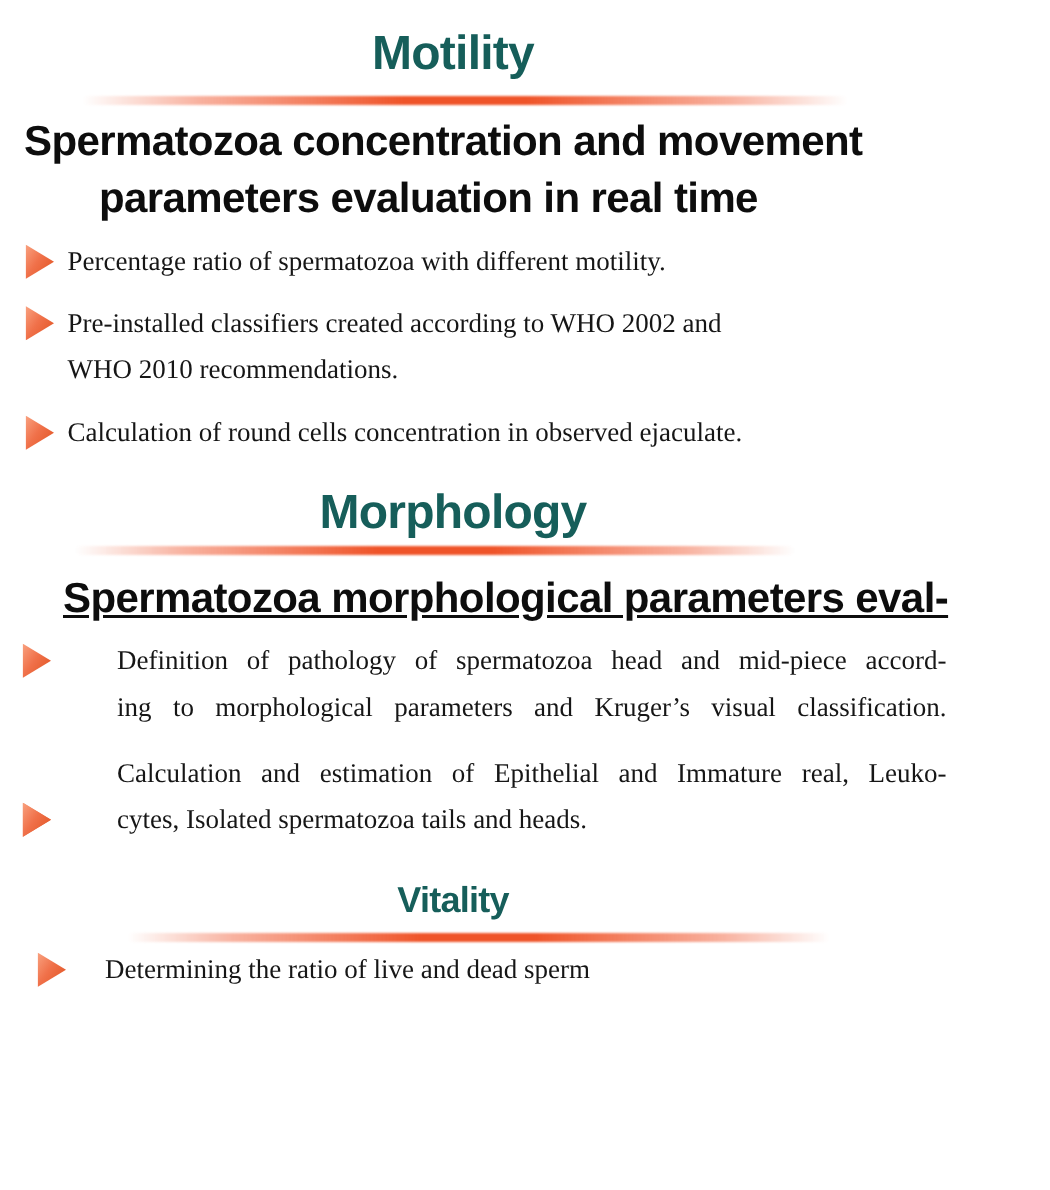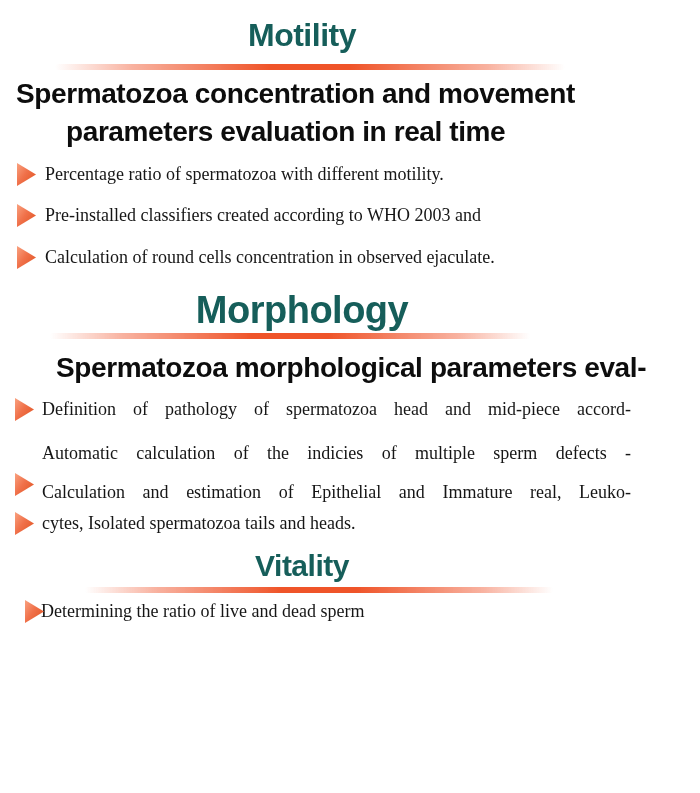--- a/index.html
+++ b/index.html
@@ -9,50 +9,50 @@
     font-family:"Liberation Serif", serif;
   }
   
   .sec-title{
     margin:0; width:604px; text-align:center;
     font-family:"Liberation Sans", sans-serif;
     font-weight:700; letter-spacing:-0.5px;
     color:var(--teal,#165E5A);
   }
   .t-motility{ margin-top:15px; font-size:32px; line-height:40px; }
-  .t-morphology{ margin-top:17px; font-size:38px; line-height:40px; }
-  .t-vitality{ margin-top:8px; font-size:30px; line-height:38px; }
+  .t-morphology{ margin-top:17px; font-size:32px; line-height:40px; }
+  .t-vitality{ margin-top:20px; font-size:24px; line-height:38px; }
   
   .rule{
     height:6px; border-radius:3px; filter:blur(0.7px);
     background:linear-gradient(90deg,
       rgba(240,85,45,0) 0%, rgba(240,85,45,0.45) 15%,
       #ef5429 42%, #ef5429 58%,
       rgba(240,85,45,0.45) 85%, rgba(240,85,45,0) 100%);
   }
   .rule-1{ width:510px; margin:9px 0 0 55px; }
   .rule-2{ width:480px; margin:3px 0 0 50px; }
   .rule-3{ width:468px; margin:2px 0 0 85px; }
   
   .sub{
     font-family:"Liberation Sans", sans-serif; font-weight:700;
     font-size:28px; line-height:38px; letter-spacing:-0.4px; color:#0d0d0d;
   }
   .sub-s{ margin-top:5px; }
   .sub-m{ margin-top:10px; }
   .sub-s .l1{ padding-left:16px; }
   .sub-s .l2{ padding-left:66px; }
-  .sub-m .l1{ padding-left:56px; }
+  .sub-m .l1{ padding-left:42px;text-decoration:underline; }
   .sub-m .l2{ padding-left:82px; }
   
   .bullet{ position:relative; font-size:18px; line-height:31px; }
   .btext{ padding-right:17px; }
   .sec-s .btext{ padding-left:45px; }
-  .sec-m .btext{ padding-left:42px; }
-  .sec-v .btext{ padding-left:41px; }
+  .sec-m .btext{ padding-left:42px;margin-left:36px; }
+  .sec-v .btext{ padding-left:70px; }
   .jline{ text-align:justify; text-align-last:justify; }
   .arrow{
     position:absolute; width:19px; height:23px;
     clip-path:polygon(0 0, 100% 50%, 0 100%);
     background:linear-gradient(125deg,#f9a280 0%,#f0714a 45%,#e0521f 100%);
     filter:drop-shadow(1px 1px 0.5px rgba(120,55,35,0.4));
   }
   .sec-s .arrow{ left:17px; }
   .sec-m .arrow{ left:15px; }
   .sec-v .arrow{ left:25px; }
@@ -84,21 +84,22 @@
     <div class="bullet b-s1">
       <span class="arrow on-l1"></span>
       <div class="btext">
         <div>Percentage ratio of spermatozoa with different motility.</div>
       </div>
     </div>
 
     <div class="bullet b-s2">
       <span class="arrow on-l1"></span>
       <div class="btext">
-        <div>Pre-installed classifiers created according to WHO 2003 and</div>
+        <div>Pre-installed classifiers created according to WHO 2002 and</div>
+        <div>WHO 2010 recommendations.</div>
       </div>
     </div>
 
     <div class="bullet b-s3">
       <span class="arrow on-l1"></span>
       <div class="btext">
         <div>Calculation of round cells concentration in observed ejaculate.</div>
       </div>
     </div>
   </div>
@@ -108,27 +109,27 @@
     <div class="rule rule-2"></div>
 
     <div class="sub sub-m">
       <div class="l1">Spermatozoa morphological parameters eval-</div>
     </div>
 
     <div class="bullet b-m1">
       <span class="arrow on-l1"></span>
       <div class="btext">
         <div class="jline">Definition of pathology of spermatozoa head and mid-piece accord-</div>
+        <div class="jline">ing to morphological parameters and Kruger’s visual classification.</div>
       </div>
     </div>
 
     <div class="bullet b-m2">
       <span class="arrow on-l2"></span>
       <div class="btext">
-        <div class="jline">Automatic calculation of the indicies of multiple sperm defects -</div>
       </div>
     </div>
 
     <div class="bullet b-m3">
       <span class="arrow on-l2"></span>
       <div class="btext">
         <div class="jline">Calculation and estimation of Epithelial and Immature real, Leuko-</div>
         <div>cytes, Isolated spermatozoa tails and heads.</div>
       </div>
     </div>

